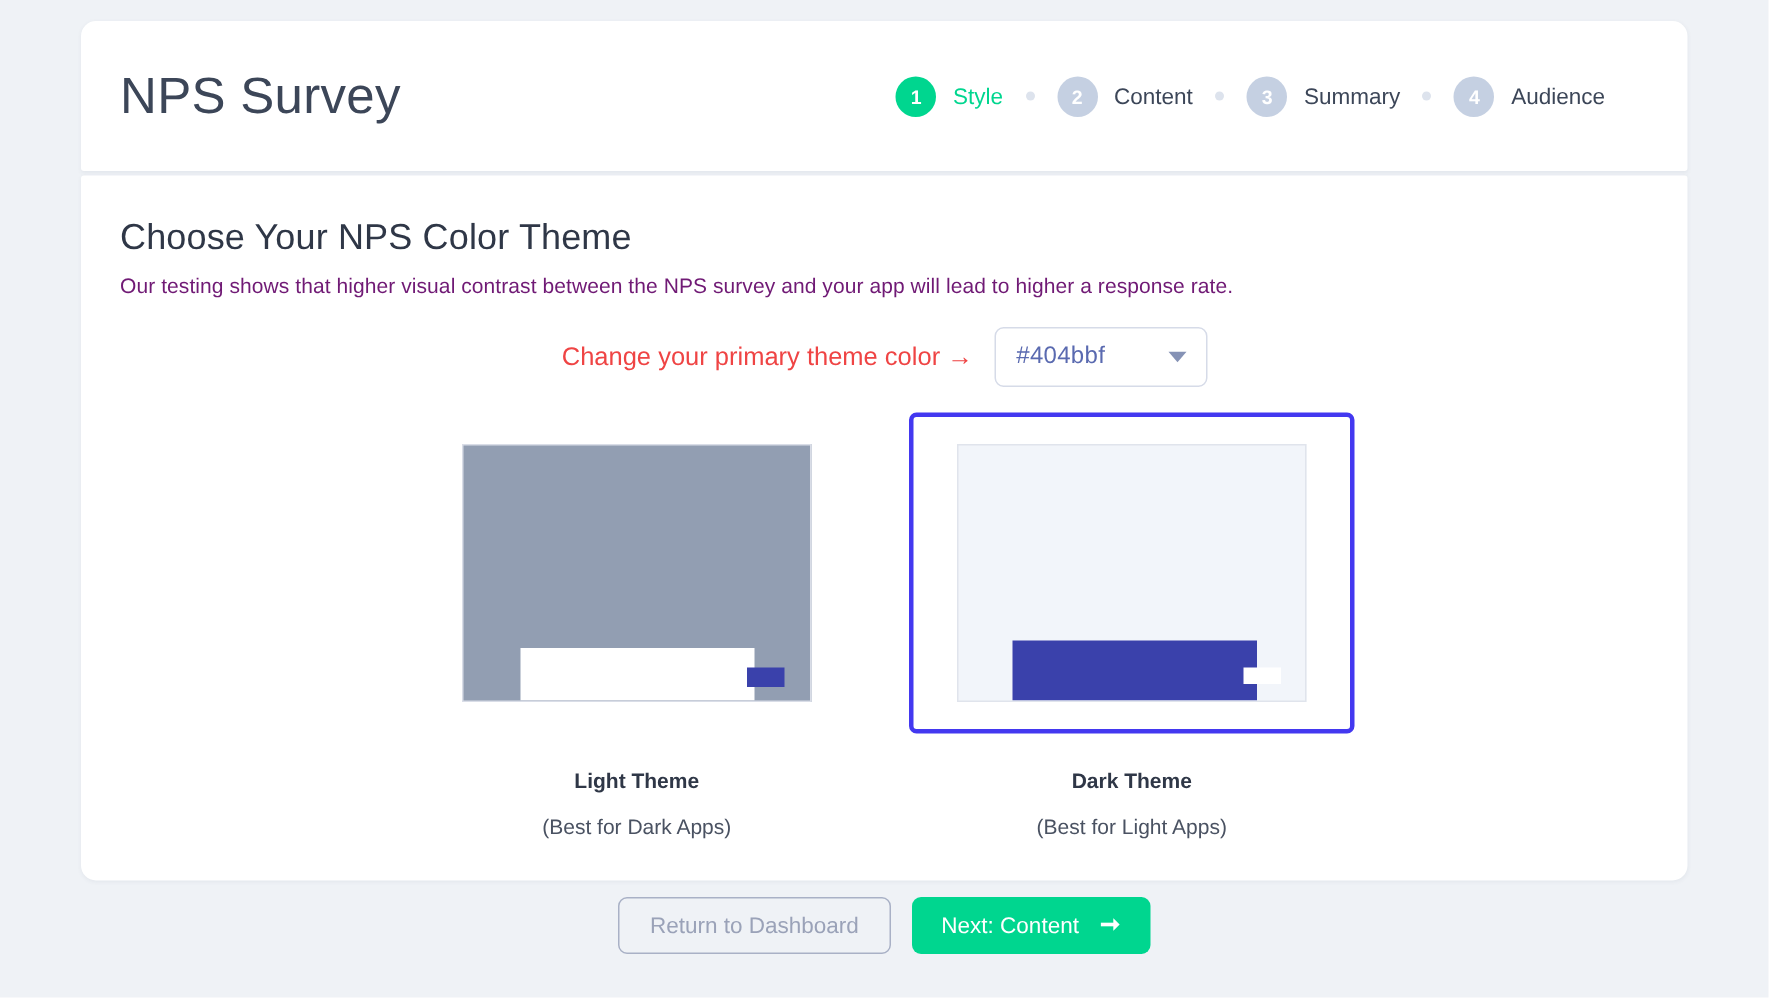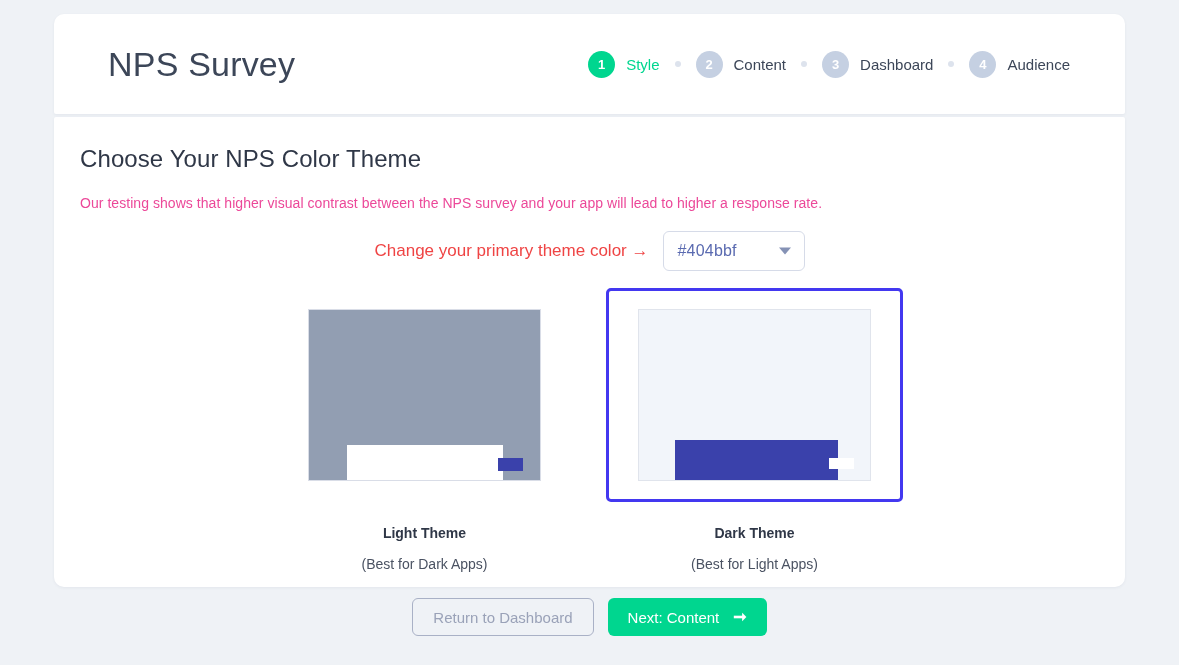--- a/index.html
+++ b/index.html
@@ -37,21 +37,20 @@
     justify-content: space-between;
     padding: 0 55px 0 26px;
   }
 
   .page-title {
     font-size: 34px;
     font-weight: 400;
     color: #3c4658;
     letter-spacing: 0.2px;
     line-height: 1;
-    margin-left: 28px;
   }
 
   
   .stepper {
     display: flex;
     align-items: center;
   }
 
   .step {
     display: flex;
@@ -108,23 +107,23 @@
   }
 
   .section-title {
     font-size: 24px;
     font-weight: 400;
     color: #2f3747;
     letter-spacing: 0.1px;
   }
 
   .section-sub {
-    margin-top: 22px;
+    margin-top: 9px;
     font-size: 14px;
-    color: #ec4899;
+    color: #701a75;
     letter-spacing: 0.05px;
   }
 
   
   .picker-row {
     margin-top: 20px;
     display: flex;
     align-items: center;
     justify-content: center;
     gap: 14px;
@@ -336,21 +335,21 @@
 
       <div class="step">
         <div class="step-circle inactive">2</div>
         <div class="step-label inactive">Content</div>
       </div>
 
       <div class="step-sep"></div>
 
       <div class="step">
         <div class="step-circle inactive">3</div>
-        <div class="step-label inactive">Dashboard</div>
+        <div class="step-label inactive">Summary</div>
       </div>
 
       <div class="step-sep"></div>
 
       <div class="step">
         <div class="step-circle inactive">4</div>
         <div class="step-label inactive">Audience</div>
       </div>
 
     </div>

